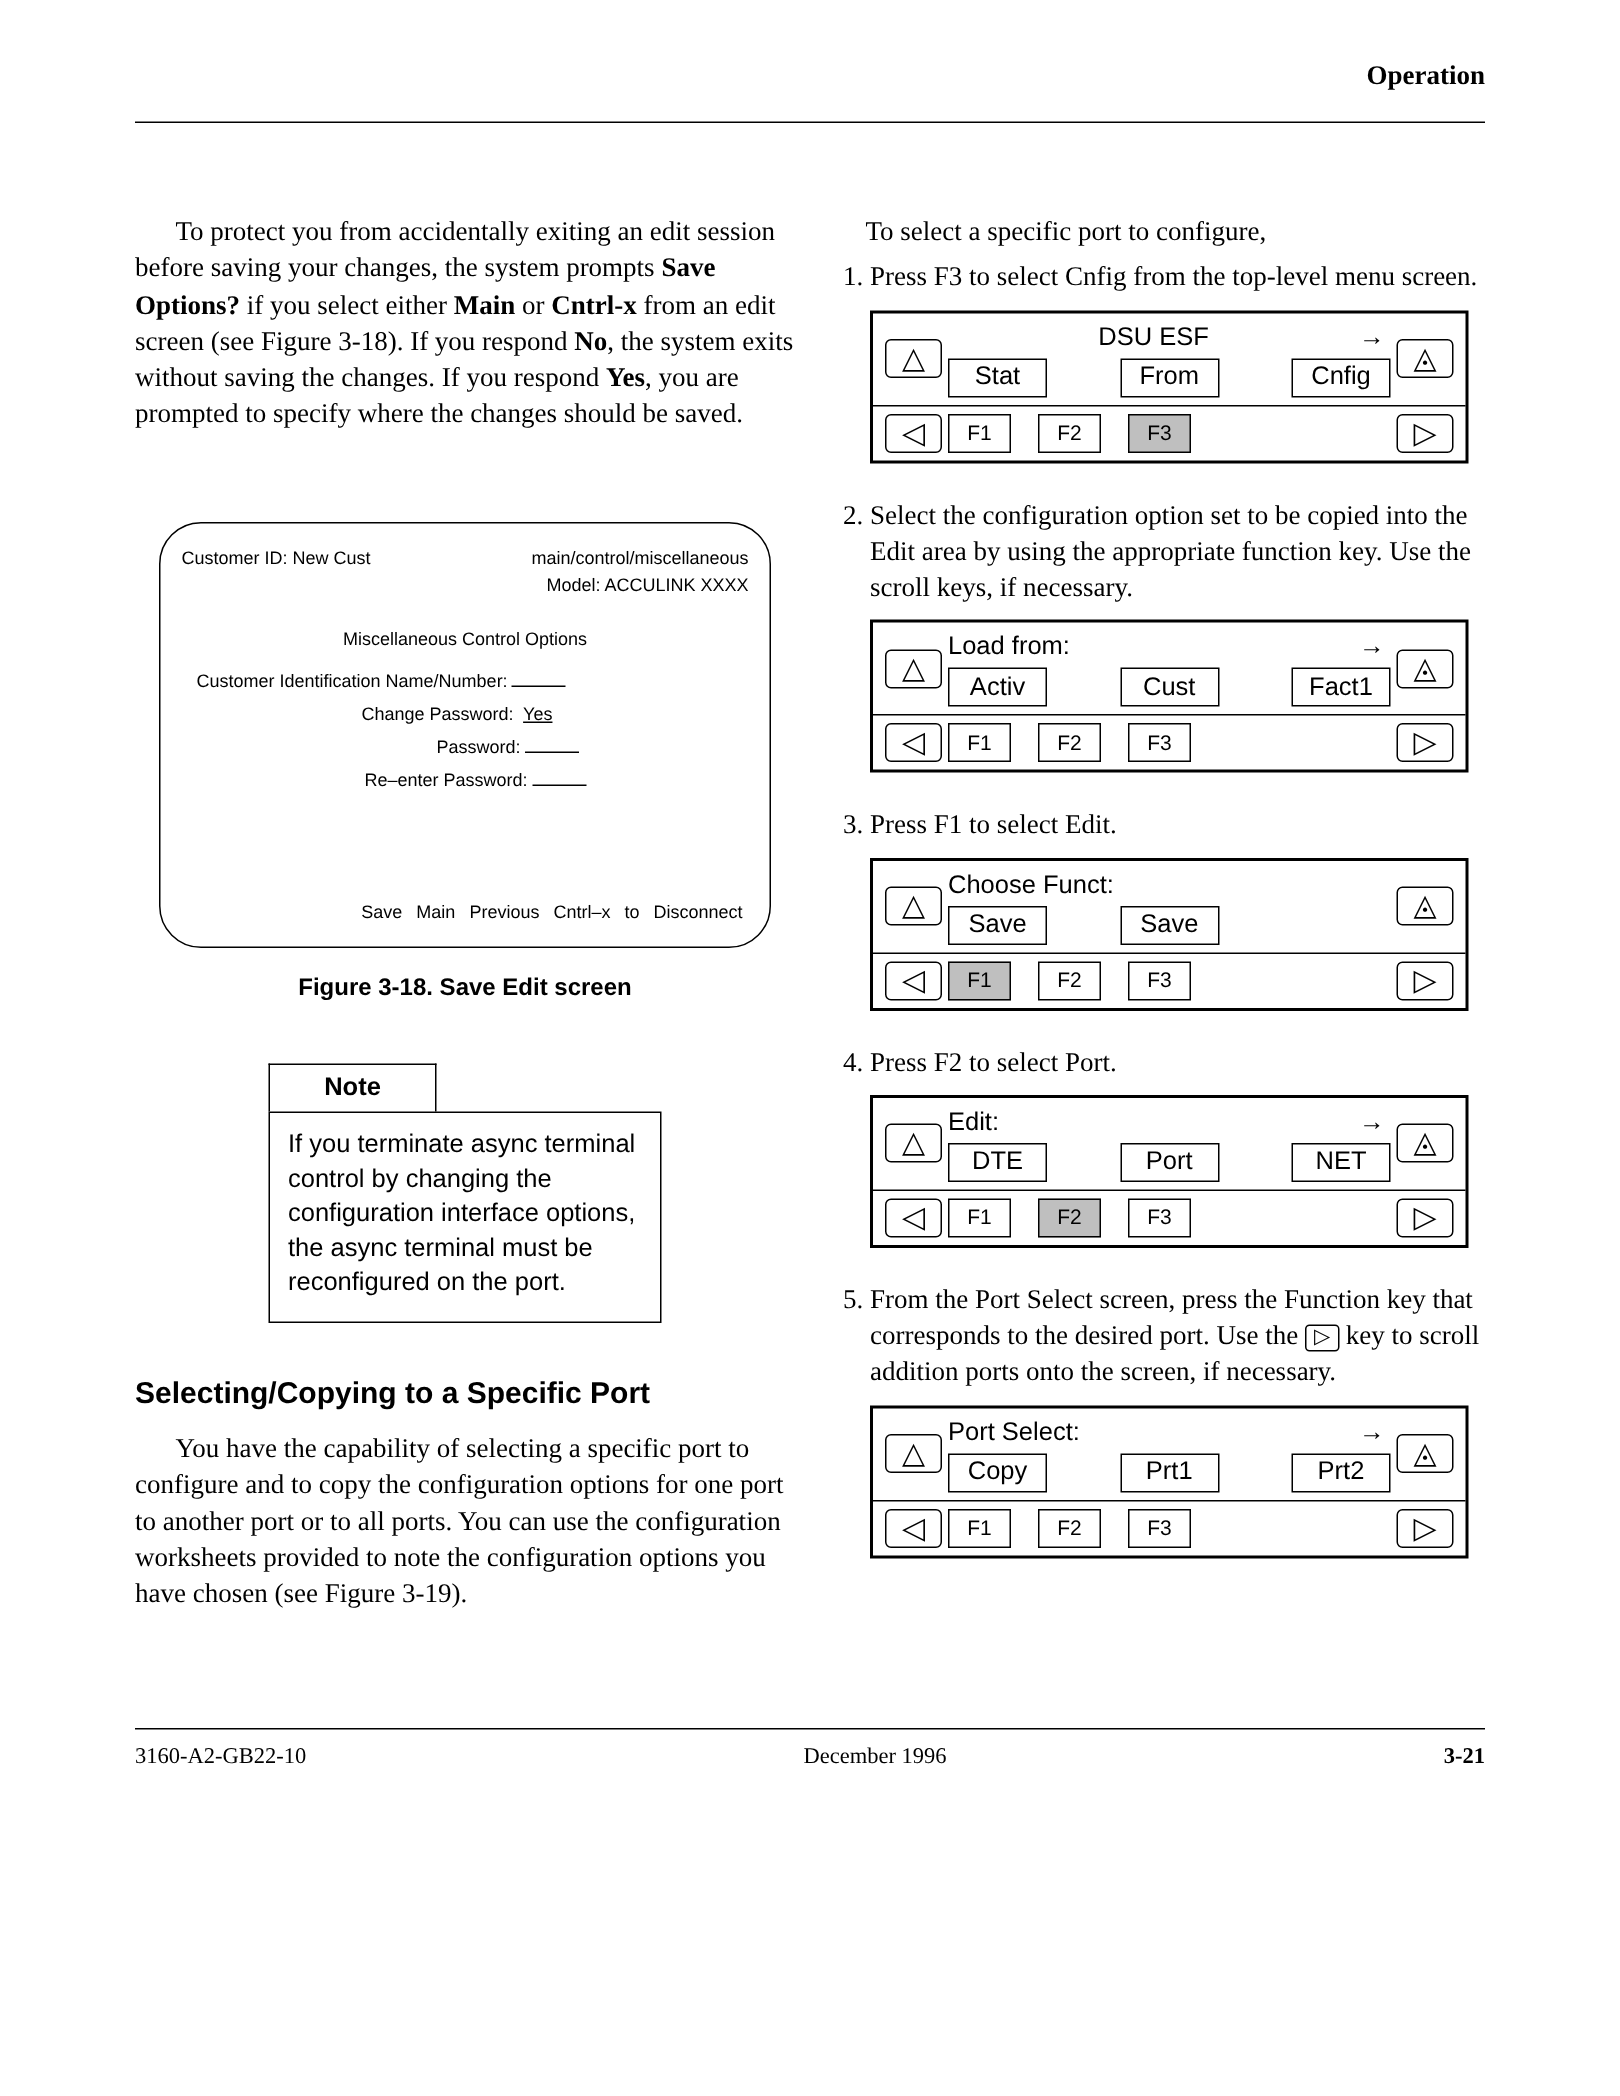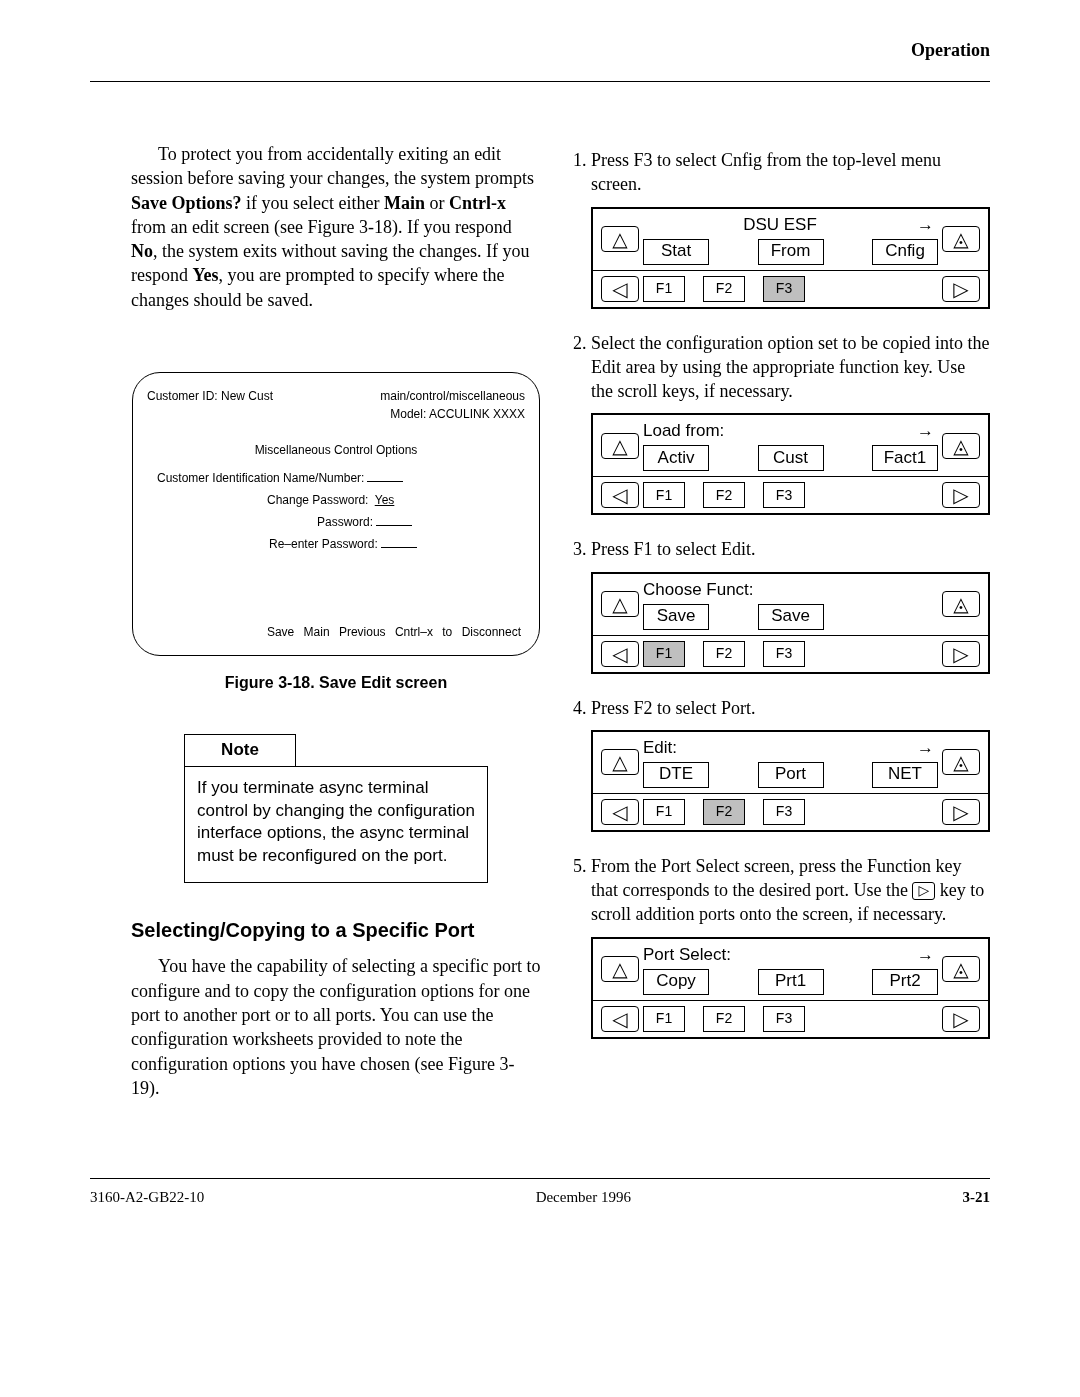--- a/index.html
+++ b/index.html
@@ -23,21 +23,20 @@
     text-align: right;
     font-family: "Times New Roman", Times, serif;
     font-weight: bold;
     font-size: 18px;
     margin-bottom: 17px;
   }
   .columns {
     display: flex;
     gap: 20px;
     margin-top: 60px;
-    margin-left: 41px;
   }
   .col {
     flex: 1 1 0;
     font-size: 18px;
     line-height: 1.35;
   }
   .para { text-indent: 1.5em; margin: 0 0 6px 0;}
   .bold { font-weight: bold; }
   .h2 {
     font-family: Arial, Helvetica, sans-serif;
@@ -80,21 +79,21 @@
   .term-line .lbl { display:inline-block; text-align:right;}
   .term-footer {
     margin-top: 70px;
     text-align: right;
     font-size: 12px;
     word-spacing: 6px;
     padding-right: 4px;
   }
   
   .note-wrap {
-    width: 304px;
+    width: 262px;
     margin: 40px auto 0 auto;
     font-family: Arial, Helvetica, sans-serif;
     font-size: 17px;
   }
   .note-title-box {
     border: 1.2px solid #000;
     border-bottom: none;
     width: 110px;
     text-align: center;
     font-weight: bold;
@@ -237,20 +236,21 @@
         <div class="note-body-box">If you terminate async terminal control by changing the configuration interface options, the async terminal must be reconfigured on the port.</div>
       </div>
 
       <div class="h2">Selecting/Copying to a Specific Port</div>
       <p class="para">You have the capability of selecting a specific port to configure and to copy the configuration options for one port to another port or to all ports. You can use the configuration worksheets provided to note the configuration options you have chosen (see Figure 3-19).</p>
 
     </div>
 
     <div class="col">
 
+      <p style="margin:0 0 6px 0; text-indent:1.5em;">To select a specific port to configure,</p>
 
       <ol class="steps">
         <li>
           <span>Press F3 to select Cnfig from the top-level menu screen.</span>
           <div class="lcd">
             <div class="lcd-row top">
               <div class="lcd-cell-side">
                   <div class="lcd-key">
                     <span class="tri">△</span>
                   </div>

